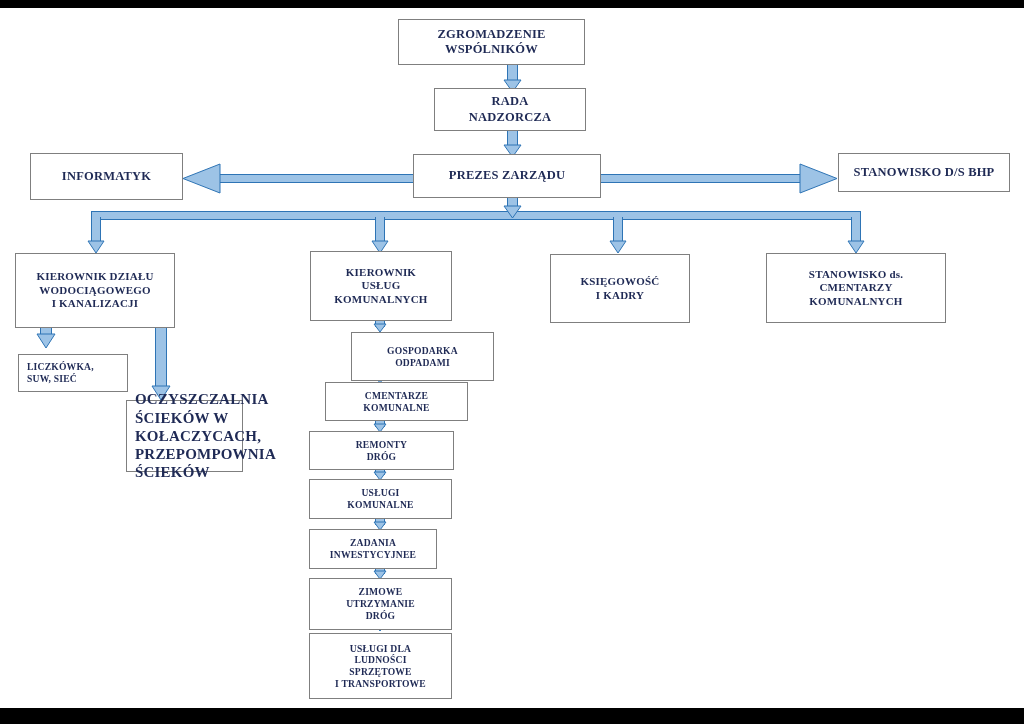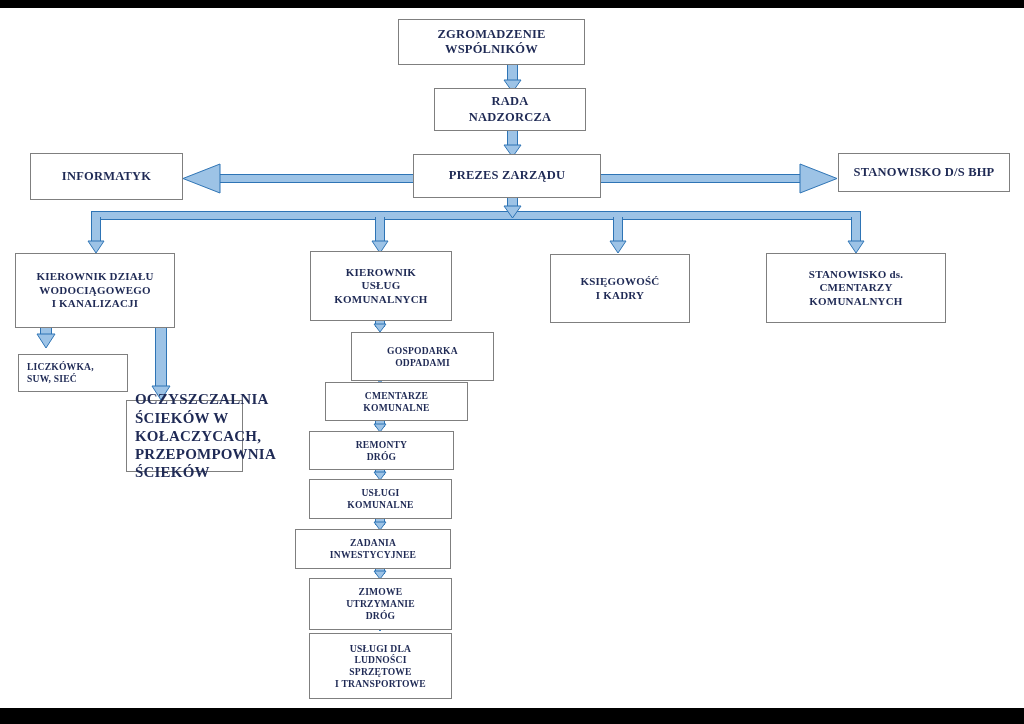--- a/index.html
+++ b/index.html
@@ -218,21 +218,21 @@
     <div class="node sz-10" style="left:309px; top:423px; width:145px; height:39px;">
       <span class="txt">REMONTY
 DRÓG</span>
     </div>
 
     <div class="node sz-10" style="left:309px; top:471px; width:143px; height:40px;">
       <span class="txt">USŁUGI
 KOMUNALNE</span>
     </div>
 
-    <div class="node sz-10" style="left:295px; top:521px; width:156px; height:40px;">
+    <div class="node sz-10" style="left:309px; top:521px; width:128px; height:40px;">
       <span class="txt">ZADANIA
 INWESTYCYJNEE</span>
     </div>
 
     <div class="node sz-10" style="left:309px; top:570px; width:143px; height:52px;">
       <span class="txt">ZIMOWE
 UTRZYMANIE
 DRÓG</span>
     </div>
 

